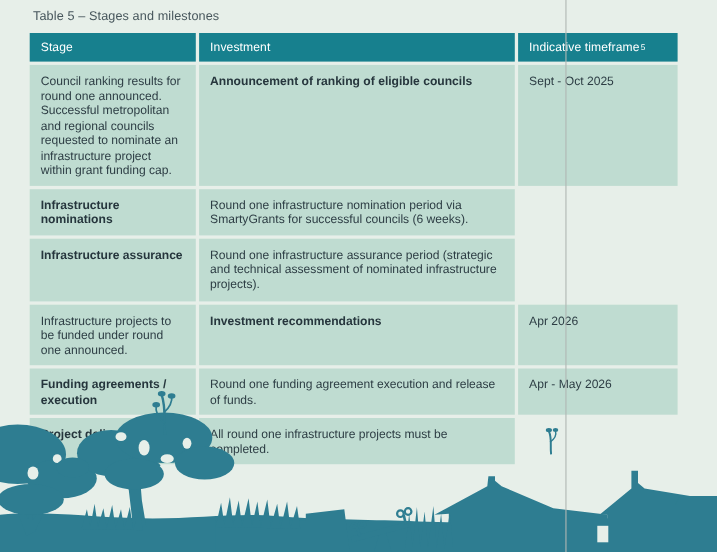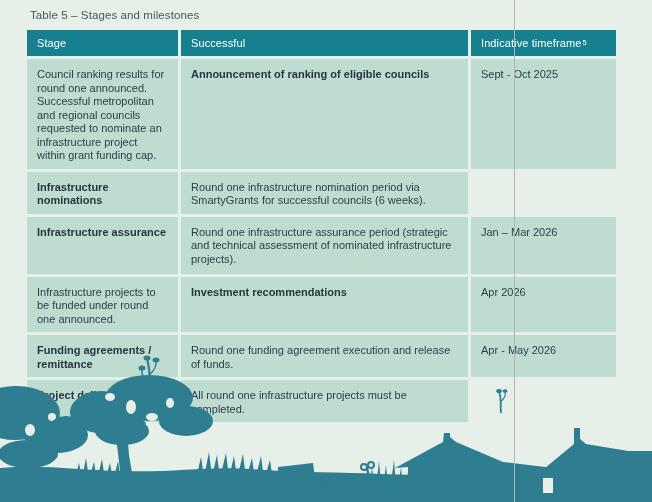--- a/index.html
+++ b/index.html
@@ -39,52 +39,51 @@
 </head>
 <body>
 
 <div class="page">
 
   <div class="table-caption">Table 5 – Stages and milestones</div>
 
   <div class="tbl">
     <div class="row">
       <div class="hcell">Stage</div>
-      <div class="hcell">Successful</div>
+      <div class="hcell">Investment</div>
       <div class="hcell">
           <span>Indicative timeframe</span>
           <sup>5</sup>
         </div>
     </div>
 
     <div class="row">
       <div class="cell r1">Council ranking results for round one announced. Successful metropolitan and regional councils requested to nominate an infrastructure project within grant funding cap.</div>
       <div class="cell stage r1">Announcement of ranking of eligible councils</div>
       <div class="cell r1">Sept - Oct 2025</div>
     </div>
 
     <div class="row">
       <div class="cell stage r2">Infrastructure nominations</div>
       <div class="cell r2">Round one infrastructure nomination period via SmartyGrants for successful councils (6 weeks).</div>
     </div>
 
     <div class="row">
       <div class="cell stage r3">Infrastructure assurance</div>
       <div class="cell r3">Round one infrastructure assurance period (strategic and technical assessment of nominated infrastructure projects).</div>
-      <div class="cell r3">Jan – Mar 2026</div>
     </div>
 
     <div class="row">
       <div class="cell r4">Infrastructure projects to be funded under round one announced.</div>
       <div class="cell stage r4">Investment recommendations</div>
       <div class="cell r4">Apr 2026</div>
     </div>
 
     <div class="row">
-      <div class="cell stage r5">Funding agreements / remittance</div>
+      <div class="cell stage r5">Funding agreements / execution</div>
       <div class="cell r5">Round one funding agreement execution and release of funds.</div>
       <div class="cell r5">Apr - May 2026</div>
     </div>
 
     <div class="row">
       <div class="cell stage r6">Project delivery</div>
       <div class="cell r6">All round one infrastructure projects must be completed.</div>
     </div>
   </div>
 

